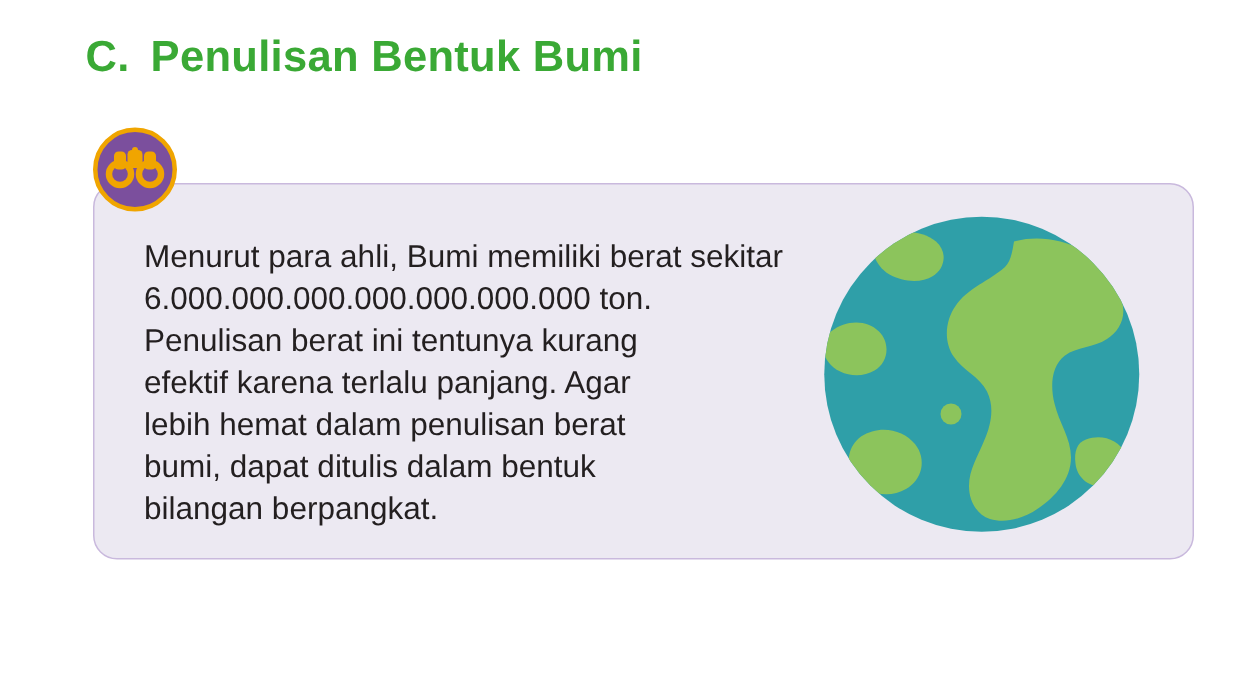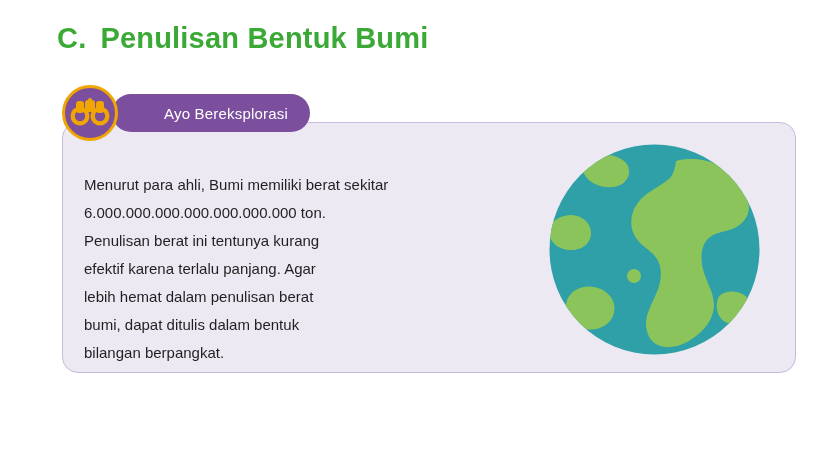--- a/index.html
+++ b/index.html
@@ -91,28 +91,27 @@
     border: 3px solid #f0a500;
     box-sizing: border-box;
     display: flex;
     align-items: center;
     justify-content: center;
   }
 
   
   .body-text {
     position: absolute;
-    left: 84px;
+    left: 96px;
     top: 158px;
     width: 450px;
     color: #231f20;
-    font-size: 15px;
+    font-size: 21px;
     line-height: 28px;
     white-space: pre-line;
-    margin-top: 13px;
   }
 
   
   .earth {
     position: absolute;
     left: 548px;
     top: 143px;
     width: 213px;
     height: 213px;
   }
@@ -122,23 +121,20 @@
 
 <div id="page">
 
   <div class="section-heading">
     <span class="letter">C.</span>
     <span class="title">Penulisan Bentuk Bumi</span>
   </div>
 
   <div class="callout-card"></div>
 
-  <div class="badge">
-    <span class="badge-label">Ayo Bereksplorasi</span>
-  </div>
 
   <div class="badge-icon-wrap">
     <svg width="40" height="32" viewBox="0 0 40 32" aria-hidden="true">
       <rect x="15" y="3" width="10" height="12" rx="3" fill="#f0a500"></rect>
       <rect x="18" y="1" width="4" height="6" rx="2" fill="#f0a500"></rect>
       <circle cx="10" cy="19" r="9.5" fill="#f0a500"></circle>
       <circle cx="30" cy="19" r="9.5" fill="#f0a500"></circle>
       <circle cx="10" cy="19" r="5.2" fill="#7b4f9d"></circle>
       <circle cx="30" cy="19" r="5.2" fill="#7b4f9d"></circle>
       <rect x="6" y="4" width="8" height="12" rx="3" fill="#f0a500"></rect>

